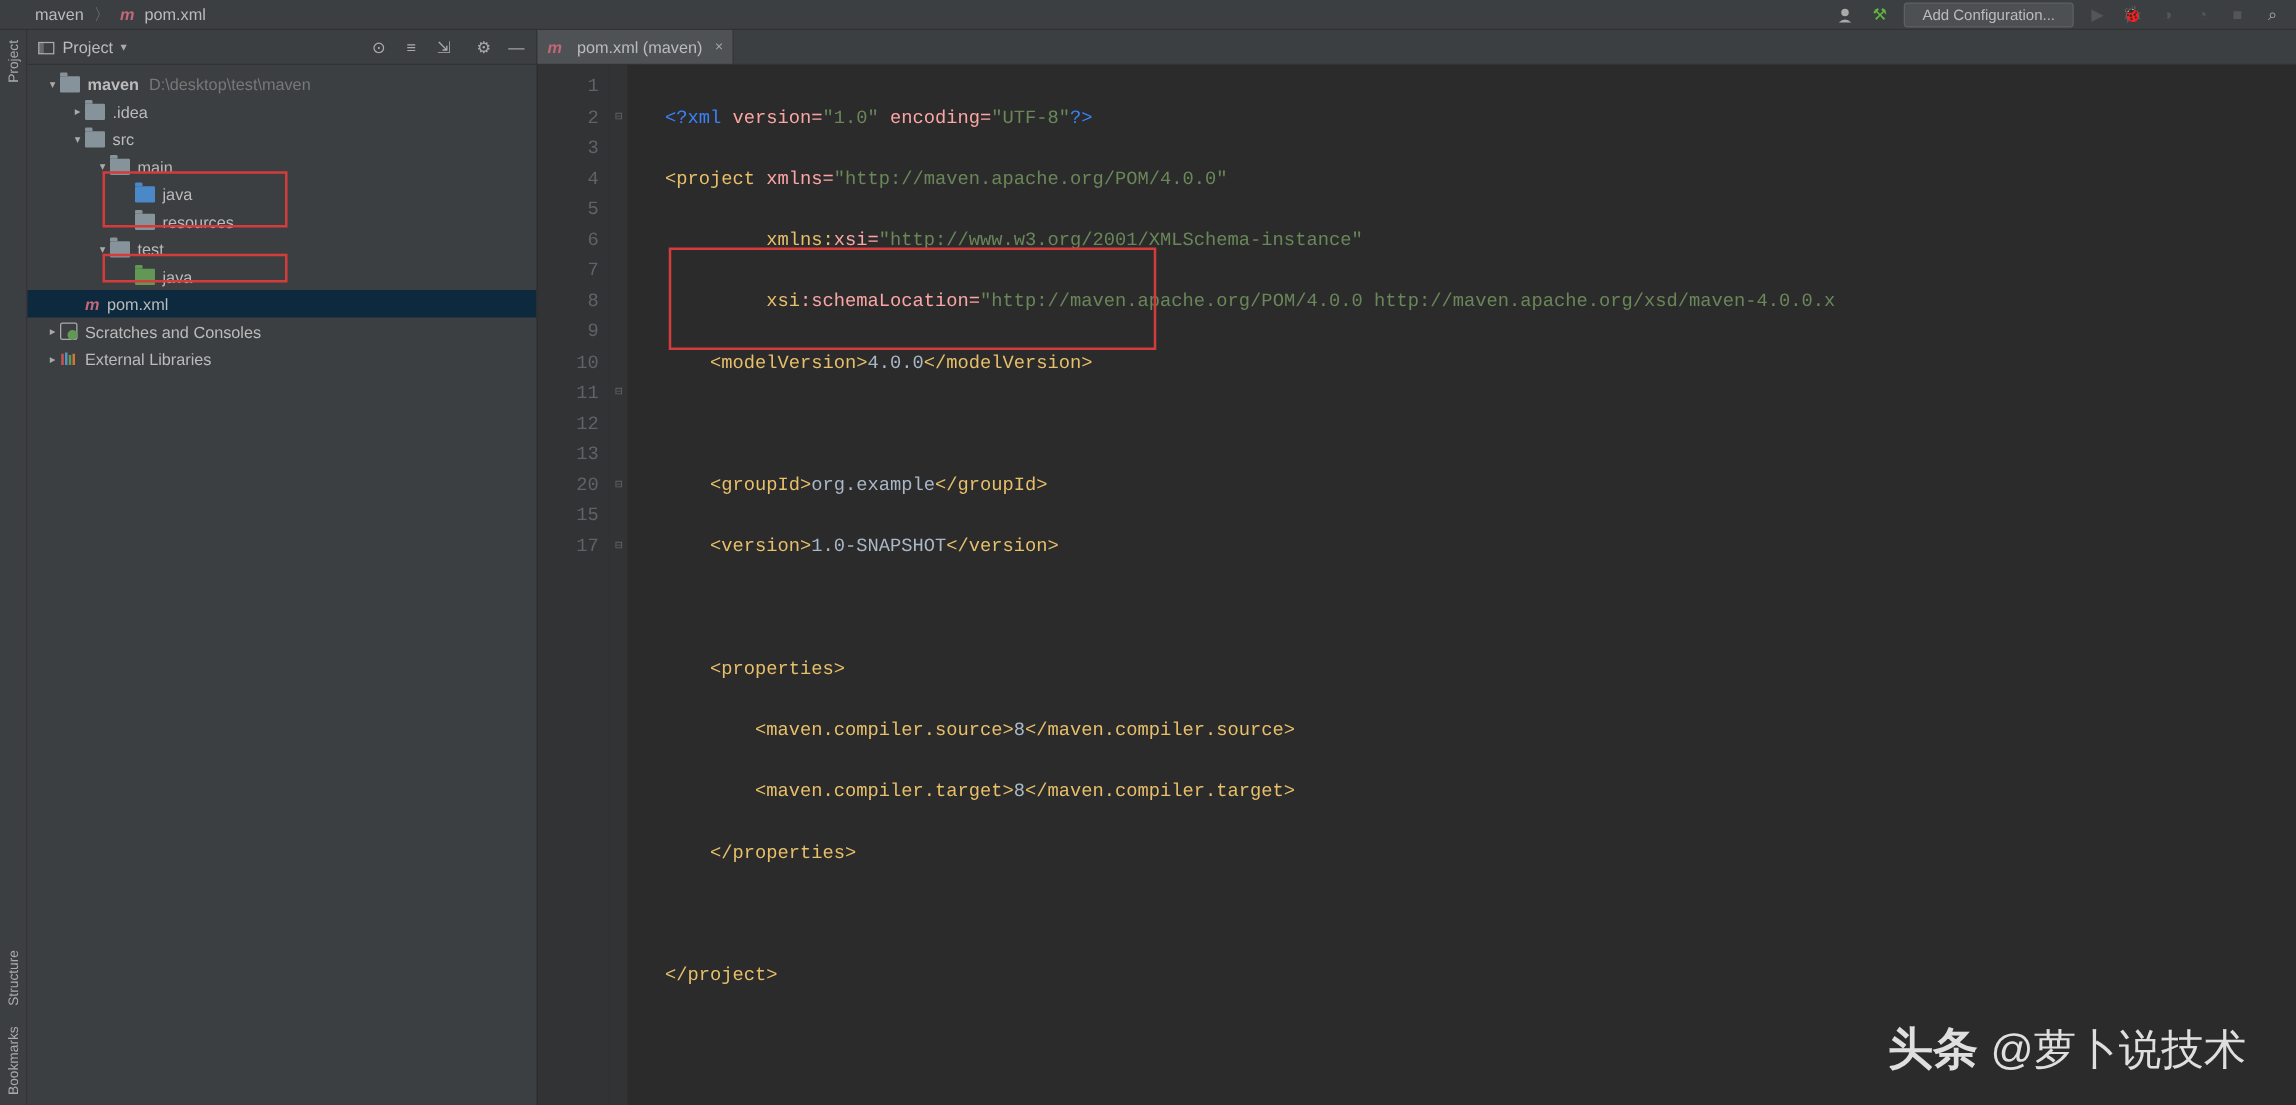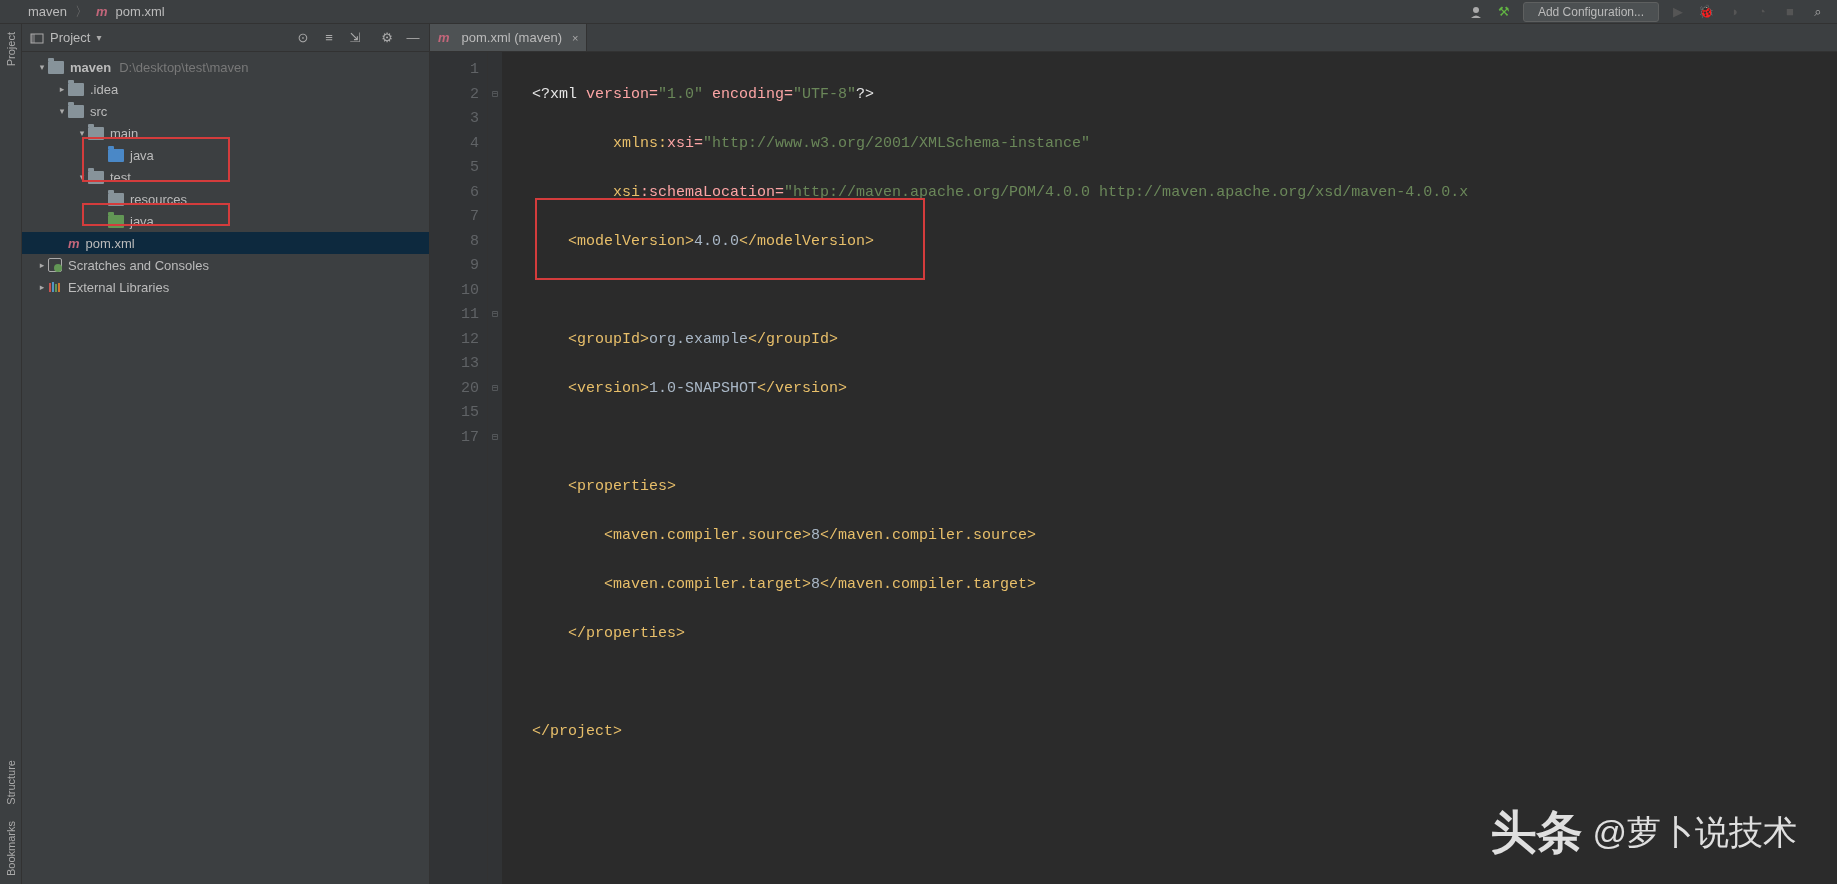--- a/index.html
+++ b/index.html
@@ -172,21 +172,21 @@
   padding-top: 6px;
 }
 .fold-gutter div { height: 24.5px; color: #606366; font-size: 10px; text-align: center; }
 .code {
   padding: 6px 0 0 30px;
   white-space: pre;
   color: #a9b7c6;
   position: relative;
 }
 .code-line { height: 24.5px; }
-.t-pi { color: #e5e5e5; }
+.t-pi { color: #3b82f6; }
 .t-tag { color: #e8bf6a; }
 .t-attr { color: #fca5a5; }
 .t-val { color: #6a8759; }
 .t-text { color: #a9b7c6; }
 .red-box-code {
   position: absolute;
   border: 2px solid #d43c3c;
   pointer-events: none;
 }
 .watermark {
@@ -194,21 +194,21 @@
   right: 40px;
   bottom: 20px;
   color: rgba(255,255,255,0.85);
   font-size: 34px;
   font-weight: 500;
   font-family: "Microsoft YaHei", sans-serif;
   display: flex;
   align-items: center;
   gap: 10px;
 }
-.wm-logo { font-size: 46px; font-weight: bold; margin-left: 28px; }
+.wm-logo { font-size: 36px; font-weight: bold; margin-left: 28px; }
 </style>
 </head>
 <body>
 
 <div class="top-bar">
   <div class="breadcrumb">
     <span>maven</span>
     <span class="sep">〉</span>
     <span class="file-icon">m</span>
     <span>pom.xml</span>
@@ -278,29 +278,29 @@
       <div class="tree-row" style="padding-left:54px">
         <span class="arrow open"></span>
         <span class="folder-icon"></span>
         <span class="tree-label">main</span>
       </div>
       <div class="tree-row" style="padding-left:74px">
         <span class="arrow none"></span>
         <span class="folder-icon blue"></span>
         <span class="tree-label">java</span>
       </div>
+      <div class="tree-row" style="padding-left:74px">
+        <span class="arrow none"></span>
+        <span class="folder-icon"></span>
+        <span class="tree-label">resources</span>
+      </div>
       <div class="tree-row" style="padding-left:54px">
         <span class="arrow open"></span>
         <span class="folder-icon"></span>
         <span class="tree-label">test</span>
-      </div>
-      <div class="tree-row" style="padding-left:74px">
-        <span class="arrow none"></span>
-        <span class="folder-icon"></span>
-        <span class="tree-label">resources</span>
       </div>
       <div class="tree-row" style="padding-left:74px">
         <span class="arrow none"></span>
         <span class="folder-icon green"></span>
         <span class="tree-label">java</span>
       </div>
       <div class="tree-row selected" style="padding-left:34px">
         <span class="arrow none"></span>
         <span class="file-m">m</span>
         <span class="tree-label">pom.xml</span>
@@ -368,20 +368,21 @@
           <div></div>
           <div>⊟</div>
           <div></div>
           <div></div>
           <div>⊟</div>
           <div></div>
           <div>⊟</div>
       </div>
       <div class="code">
 <div class="code-line"><span class="t-pi">&lt;?xml </span><span class="t-attr">version=</span><span class="t-val">"1.0"</span><span class="t-attr"> encoding=</span><span class="t-val">"UTF-8"</span><span class="t-pi">?&gt;</span></div>
+<div class="code-line"><span class="t-tag">&lt;project </span><span class="t-attr">xmlns=</span><span class="t-val">"http://maven.apache.org/POM/4.0.0"</span></div>
 <div class="code-line"><span class="t-tag">         xmlns:</span><span class="t-attr">xsi=</span><span class="t-val">"http://www.w3.org/2001/XMLSchema-instance"</span></div>
 <div class="code-line"><span class="t-tag">         xsi</span><span class="t-attr">:schemaLocation=</span><span class="t-val">"http://maven.apache.org/POM/4.0.0 http://maven.apache.org/xsd/maven-4.0.0.x</span></div>
 <div class="code-line"><span class="t-tag">    &lt;modelVersion&gt;</span><span class="t-text">4.0.0</span><span class="t-tag">&lt;/modelVersion&gt;</span></div>
 <div class="code-line"></div>
 <div class="code-line"><span class="t-tag">    &lt;groupId&gt;</span><span class="t-text">org.example</span><span class="t-tag">&lt;/groupId&gt;</span></div>
 <div class="code-line"><span class="t-tag">    &lt;version&gt;</span><span class="t-text">1.0-SNAPSHOT</span><span class="t-tag">&lt;/version&gt;</span></div>
 <div class="code-line"></div>
 <div class="code-line"><span class="t-tag">    &lt;properties&gt;</span></div>
 <div class="code-line"><span class="t-tag">        &lt;maven.compiler.source&gt;</span><span class="t-text">8</span><span class="t-tag">&lt;/maven.compiler.source&gt;</span></div>
 <div class="code-line"><span class="t-tag">        &lt;maven.compiler.target&gt;</span><span class="t-text">8</span><span class="t-tag">&lt;/maven.compiler.target&gt;</span></div>

